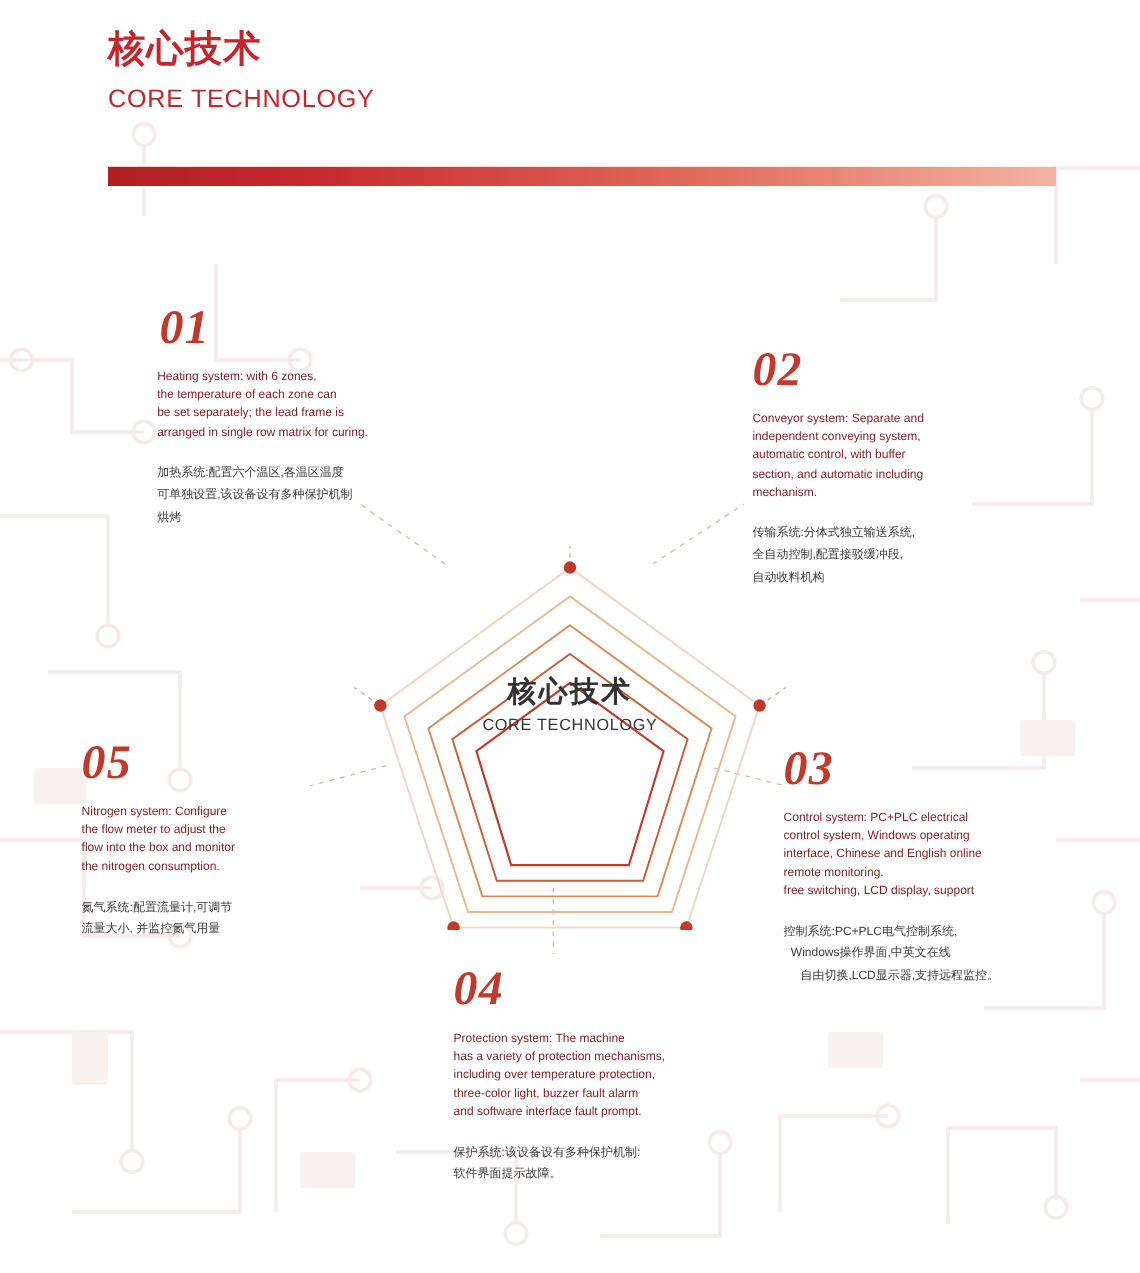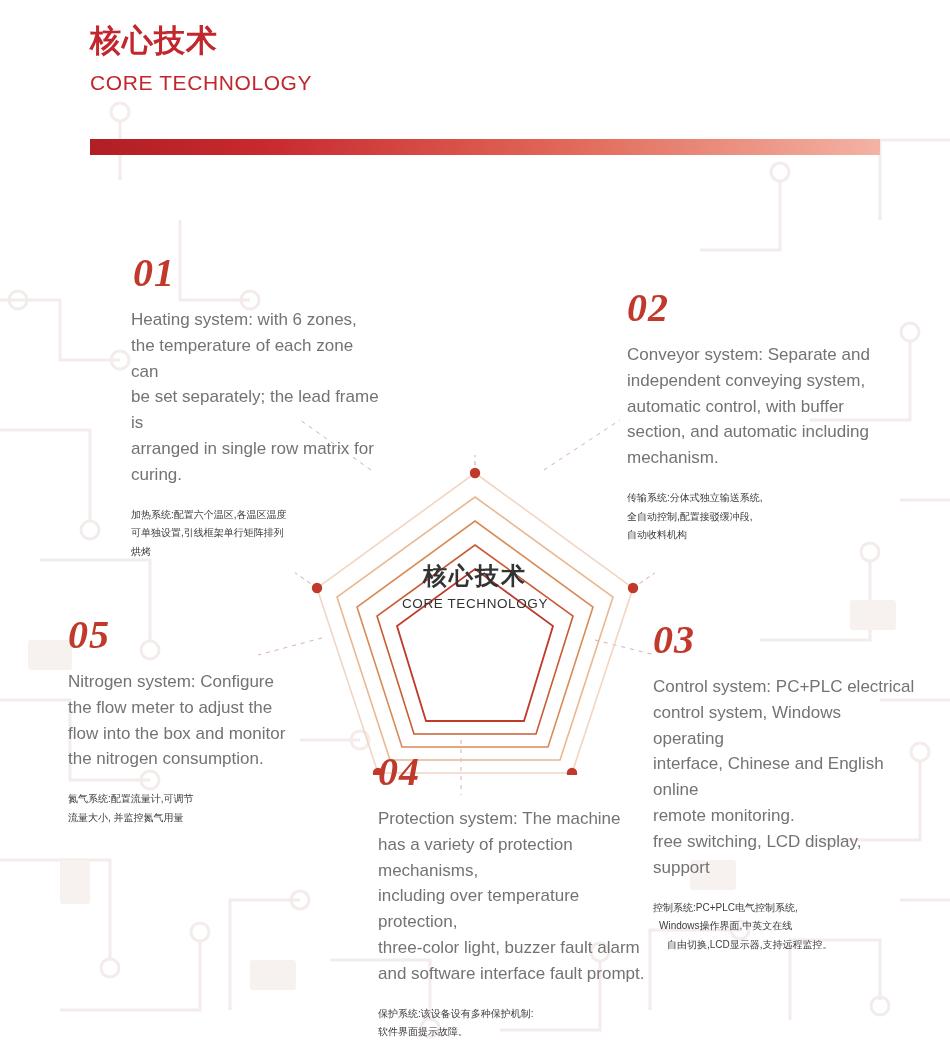--- a/index.html
+++ b/index.html
@@ -91,37 +91,37 @@
     font-family: "Liberation Serif", serif;
     font-style: italic;
     font-size: 40px;
     color: #c0392b;
     font-weight: bold;
     letter-spacing: 1px;
     line-height: 1;
     margin-bottom: 14px;
   }
   .en-text {
-    font-size: 17px;
+    font-size: 10px;
     line-height: 1.52;
-    color: #737373;
+    color: #7f1d1d;
   }
   .cn-text {
     font-size: 10px;
     line-height: 1.85;
     color: #3b3b3b;
     margin-top: 18px;
   }
 
   
   #block-01 { left: 131px; top: 253px; width: 250px; }
   #block-01 .num { margin-left: 2px; }
   #block-02 { left: 627px; top: 288px; width: 252px; }
   #block-03 { left: 653px; top: 620px; width: 262px; }
-  #block-04 { left: 378px; top: 752px; width: 268px; }
+  #block-04 { left: 378px; top: 804px; width: 268px; }
   #block-05 { left: 68px; top: 615px; width: 228px; }
 
   #block-03 .cn-text div:nth-child(2) { padding-left: 6px; }
   #block-03 .cn-text div:nth-child(3) { padding-left: 14px; }
 </style>
 </head>
 <body>
 
 <svg id="bg-circuit" viewBox="0 0 950 1061" xmlns="http://www.w3.org/2000/svg">
   <g stroke="#f3eceb" stroke-width="3" fill="none">
@@ -229,21 +229,21 @@
 <div class="block" id="block-01">
   <div class="num">01</div>
   <div class="en-text">
     <div>Heating system: with 6 zones,</div>
     <div>the temperature of each zone can</div>
     <div>be set separately; the lead frame is</div>
     <div>arranged in single row matrix for curing.</div>
   </div>
   <div class="cn-text">
     <div>加热系统:配置六个温区,各温区温度</div>
-    <div>可单独设置,引线框架单行矩阵排列</div>
+    <div>可单独设置,该设备设有多种保护机制</div>
     <div>烘烤</div>
   </div>
 </div>
 
 <div class="block" id="block-02">
   <div class="num">02</div>
   <div class="en-text">
     <div>Conveyor system: Separate and</div>
     <div>independent conveying system,</div>
     <div>automatic control, with buffer</div>

